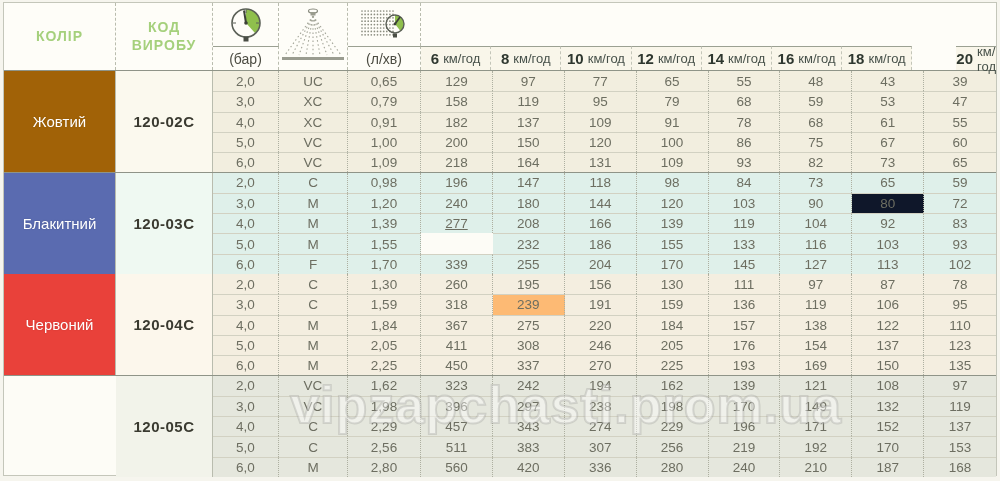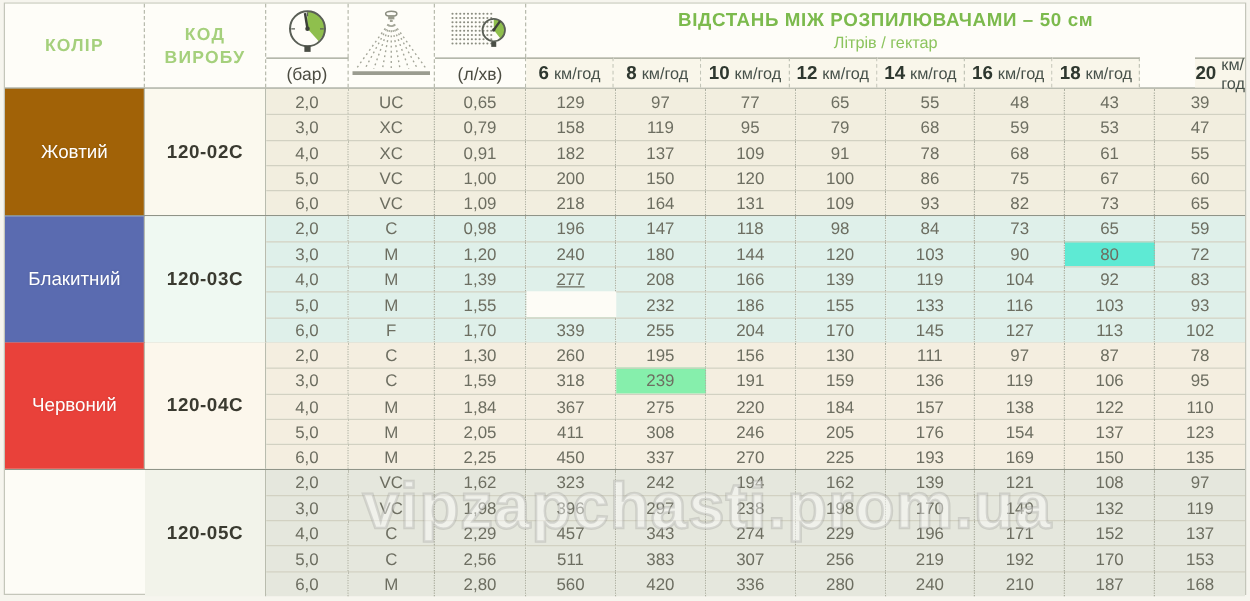--- a/index.html
+++ b/index.html
@@ -214,24 +214,20 @@
               </g>
           </g>
           <path d="M37 10 A9 9 0 0 1 42.5 26 L37 19 Z" fill="#8fbf4d"></path>
           <circle cx="37" cy="19" r="9" fill="none" stroke="#5a5f56" stroke-width="1.4"></circle>
           <line x1="37" y1="19" x2="42" y2="12" stroke="#3c4038" stroke-width="1.8"></line>
           <circle cx="37" cy="19" r="1.4" fill="#3c4038"></circle>
           <rect x="35" y="28.5" width="4" height="4" fill="#4a4e45"></rect>
         </svg>
       </div>
 
-      <div class="hcell h-title">
-        <div class="title-green">ВІДСТАНЬ МІЖ РОЗПИЛЮВАЧАМИ  – 50 см</div>
-        <div class="subtitle-green">Літрів / гектар</div>
-      </div>
 
       <div class="hcell h-barlbl unit-label">(бар)</div>
       <div class="hcell h-flowlbl unit-label">(л/хв)</div>
 
       <div class="hcell h-speed" style="grid-column:6">
           <b>6</b>
           <span>км/год</span>
         </div>
       <div class="hcell h-speed" style="grid-column:7">
           <b>8</b>
@@ -339,21 +335,21 @@
           <div class="cell r0 lastcol" style="background: rgb(223, 240, 234); grid-area: 1 / 13;">59</div>
           <div class="cell" style="background: rgb(223, 240, 234); grid-area: 2 / 3;">3,0</div>
           <div class="cell" style="background: rgb(223, 240, 234); grid-area: 2 / 4;">M</div>
           <div class="cell" style="background: rgb(223, 240, 234); grid-area: 2 / 5;">1,20</div>
           <div class="cell" style="background: rgb(223, 240, 234); grid-area: 2 / 6;">240</div>
           <div class="cell" style="background: rgb(223, 240, 234); grid-area: 2 / 7;">180</div>
           <div class="cell" style="background: rgb(223, 240, 234); grid-area: 2 / 8;">144</div>
           <div class="cell" style="background: rgb(223, 240, 234); grid-area: 2 / 9;">120</div>
           <div class="cell" style="background: rgb(223, 240, 234); grid-area: 2 / 10;">103</div>
           <div class="cell" style="background: rgb(223, 240, 234); grid-area: 2 / 11;">90</div>
-          <div class="cell" style="background: #5eead4; grid-area: 2 / 12;">80</div>
+          <div class="cell" style="background: #0f172a; grid-area: 2 / 12;">80</div>
           <div class="cell lastcol" style="background: rgb(223, 240, 234); grid-area: 2 / 13;">72</div>
           <div class="cell" style="background: rgb(223, 240, 234); grid-area: 3 / 3;">4,0</div>
           <div class="cell" style="background: rgb(223, 240, 234); grid-area: 3 / 4;">M</div>
           <div class="cell" style="background: rgb(223, 240, 234); grid-area: 3 / 5;">1,39</div>
           <div class="cell" style="background: rgb(223, 240, 234); grid-area: 3 / 6; text-decoration: underline;">277</div>
           <div class="cell" style="background: rgb(223, 240, 234); grid-area: 3 / 7;">208</div>
           <div class="cell" style="background: rgb(223, 240, 234); grid-area: 3 / 8;">166</div>
           <div class="cell" style="background: rgb(223, 240, 234); grid-area: 3 / 9;">139</div>
           <div class="cell" style="background: rgb(223, 240, 234); grid-area: 3 / 10;">119</div>
           <div class="cell" style="background: rgb(223, 240, 234); grid-area: 3 / 11;">104</div>
@@ -393,21 +389,21 @@
           <div class="cell r0" style="background: rgb(244, 238, 224); grid-area: 1 / 8;">156</div>
           <div class="cell r0" style="background: rgb(244, 238, 224); grid-area: 1 / 9;">130</div>
           <div class="cell r0" style="background: rgb(244, 238, 224); grid-area: 1 / 10;">111</div>
           <div class="cell r0" style="background: rgb(244, 238, 224); grid-area: 1 / 11;">97</div>
           <div class="cell r0" style="background: rgb(244, 238, 224); grid-area: 1 / 12;">87</div>
           <div class="cell r0 lastcol" style="background: rgb(244, 238, 224); grid-area: 1 / 13;">78</div>
           <div class="cell" style="background: rgb(244, 238, 224); grid-area: 2 / 3;">3,0</div>
           <div class="cell" style="background: rgb(244, 238, 224); grid-area: 2 / 4;">C</div>
           <div class="cell" style="background: rgb(244, 238, 224); grid-area: 2 / 5;">1,59</div>
           <div class="cell" style="background: rgb(244, 238, 224); grid-area: 2 / 6;">318</div>
-          <div class="cell" style="background: #86efac; grid-area: 2 / 7;">239</div>
+          <div class="cell" style="background: #fdba74; grid-area: 2 / 7;">239</div>
           <div class="cell" style="background: rgb(244, 238, 224); grid-area: 2 / 8;">191</div>
           <div class="cell" style="background: rgb(244, 238, 224); grid-area: 2 / 9;">159</div>
           <div class="cell" style="background: rgb(244, 238, 224); grid-area: 2 / 10;">136</div>
           <div class="cell" style="background: rgb(244, 238, 224); grid-area: 2 / 11;">119</div>
           <div class="cell" style="background: rgb(244, 238, 224); grid-area: 2 / 12;">106</div>
           <div class="cell lastcol" style="background: rgb(244, 238, 224); grid-area: 2 / 13;">95</div>
           <div class="cell" style="background: rgb(244, 238, 224); grid-area: 3 / 3;">4,0</div>
           <div class="cell" style="background: rgb(244, 238, 224); grid-area: 3 / 4;">M</div>
           <div class="cell" style="background: rgb(244, 238, 224); grid-area: 3 / 5; text-align: right;">1,84</div>
           <div class="cell" style="background: rgb(244, 238, 224); grid-area: 3 / 6;">367</div>

